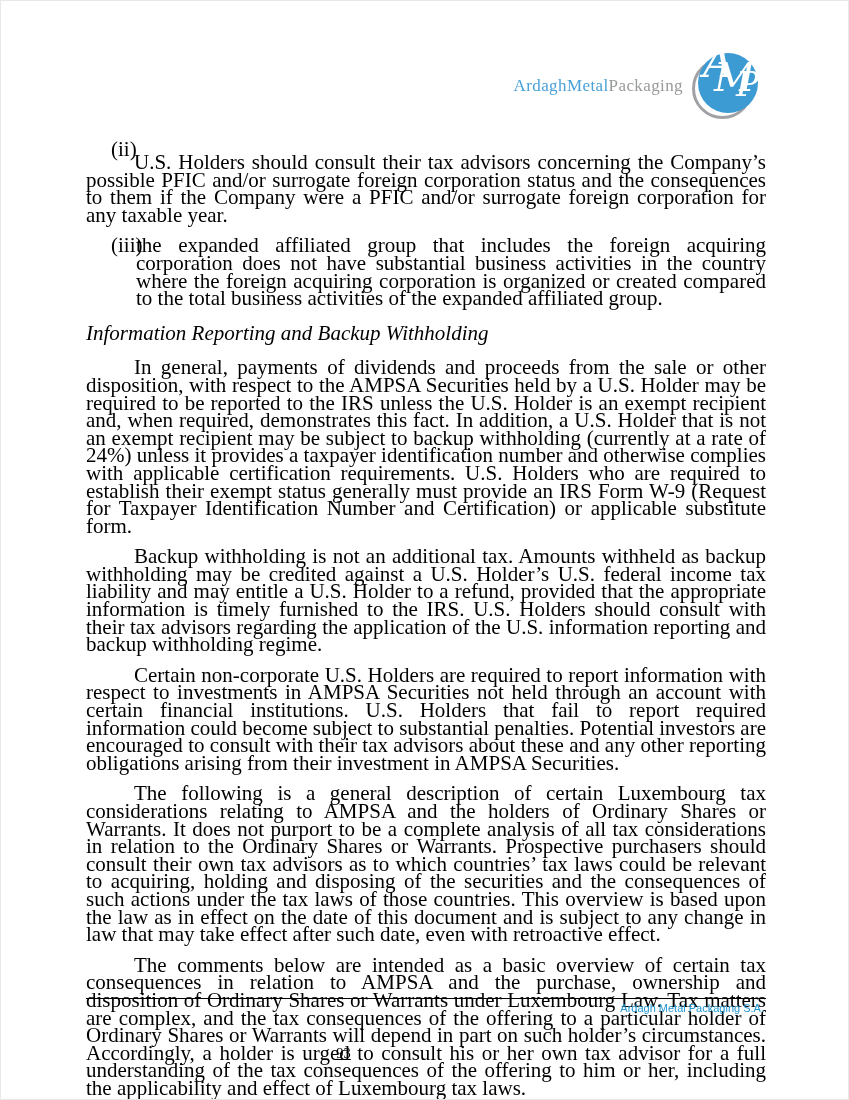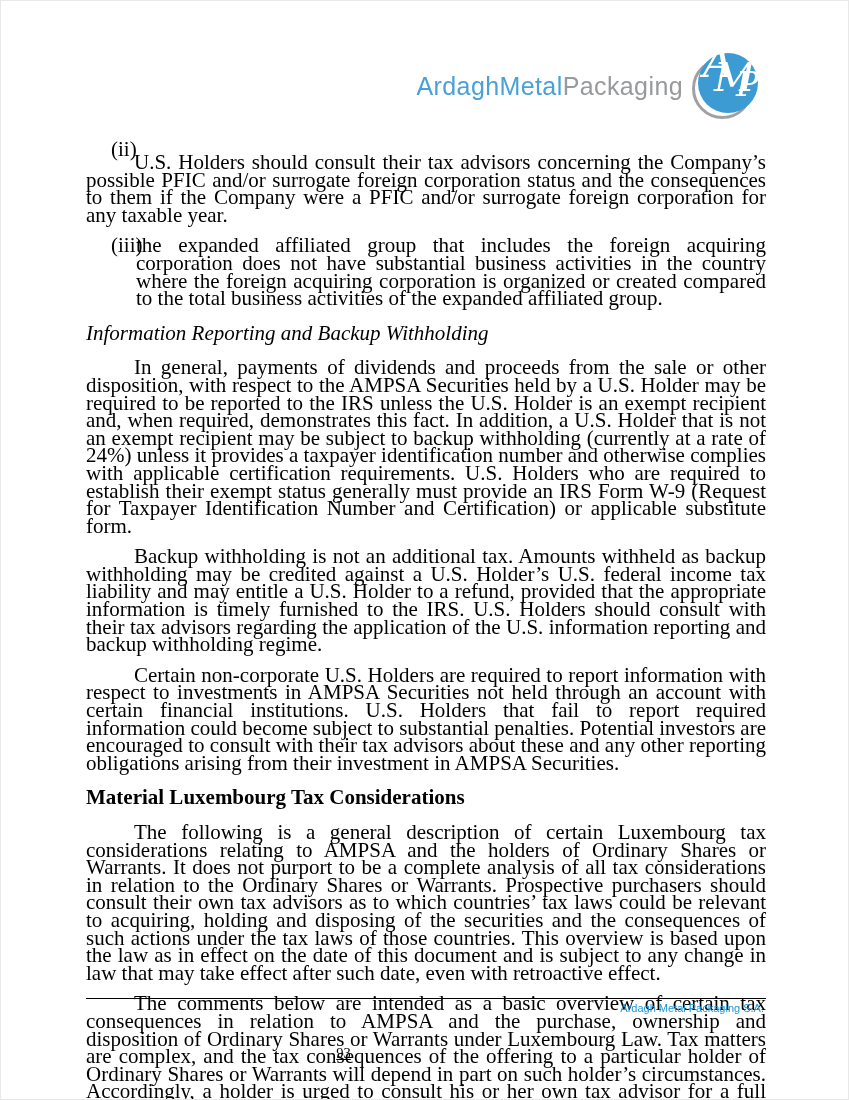--- a/index.html
+++ b/index.html
@@ -21,22 +21,22 @@
   
   .logo {
     position: absolute;
     top: 48px;
     right: 85px;
     display: flex;
     align-items: center;
     height: 68px;
   }
   .wordmark {
-    font-family: Liberation Sans, sans-serif;
-    font-size: 25px;
+    font-family: Liberation Serif, serif;
+    font-size: 17px;
     letter-spacing: 0.4px;
     white-space: nowrap;
     margin-right: 8px;
     margin-top: 6px;
   }
   .wm-blue  { color: #4aa0d8; }
   .wm-gray  { color: #97999b; }
 
   .badge {
     position: relative;
@@ -174,21 +174,20 @@
 
     <div class="block heading-italic">Information Reporting and Backup Withholding</div>
 
     <div class="block para">In general, payments of dividends and proceeds from the sale or other disposition, with respect to the AMPSA Securities held by a U.S. Holder may be required to be reported to the IRS unless the U.S. Holder is an exempt recipient and, when required, demonstrates this fact. In addition, a U.S. Holder that is not an exempt recipient may be subject to backup withholding (currently at a rate of 24%) unless it provides a taxpayer identification number and otherwise complies with applicable certification requirements. U.S. Holders who are required to establish their exempt status generally must provide an IRS Form W-9 (Request for Taxpayer Identification Number and Certification) or applicable substitute form.</div>
 
     <div class="block para">Backup withholding is not an additional tax. Amounts withheld as backup withholding may be credited against a U.S. Holder’s U.S. federal income tax liability and may entitle a U.S. Holder to a refund, provided that the appropriate information is timely furnished to the IRS. U.S. Holders should consult with their tax advisors regarding the application of the U.S. information reporting and backup withholding regime.</div>
 
 
     <div class="block para">Certain non-corporate U.S. Holders are required to report information with respect to investments in AMPSA Securities not held through an account with certain financial institutions. U.S. Holders that fail to report required information could become subject to substantial penalties. Potential investors are encouraged to consult with their tax advisors about these and any other reporting obligations arising from their investment in AMPSA Securities.</div>
 
-    <div class="block heading-bold">Material Luxembourg Tax Considerations</div>
 
     <div class="block para">The following is a general description of certain Luxembourg tax considerations relating to AMPSA and the holders of Ordinary Shares or Warrants. It does not purport to be a complete analysis of all tax considerations in relation to the Ordinary Shares or Warrants. Prospective purchasers should consult their own tax advisors as to which countries’ tax laws could be relevant to acquiring, holding and disposing of the securities and the consequences of such actions under the tax laws of those countries. This overview is based upon the law as in effect on the date of this document and is subject to any change in law that may take effect after such date, even with retroactive effect.</div>
 
     <div class="block para">The comments below are intended as a basic overview of certain tax consequences in relation to AMPSA and the purchase, ownership and disposition of Ordinary Shares or Warrants under Luxembourg Law. Tax matters are complex, and the tax consequences of the offering to a particular holder of Ordinary Shares or Warrants will depend in part on such holder’s circumstances. Accordingly, a holder is urged to consult his or her own tax advisor for a full understanding of the tax consequences of the offering to him or her, including the applicability and effect of Luxembourg tax laws.</div>
 
 
   </div>
 
   <div class="footer-rule"></div>
   <div class="footer-company">Ardagh Metal Packaging S.A.</div>

